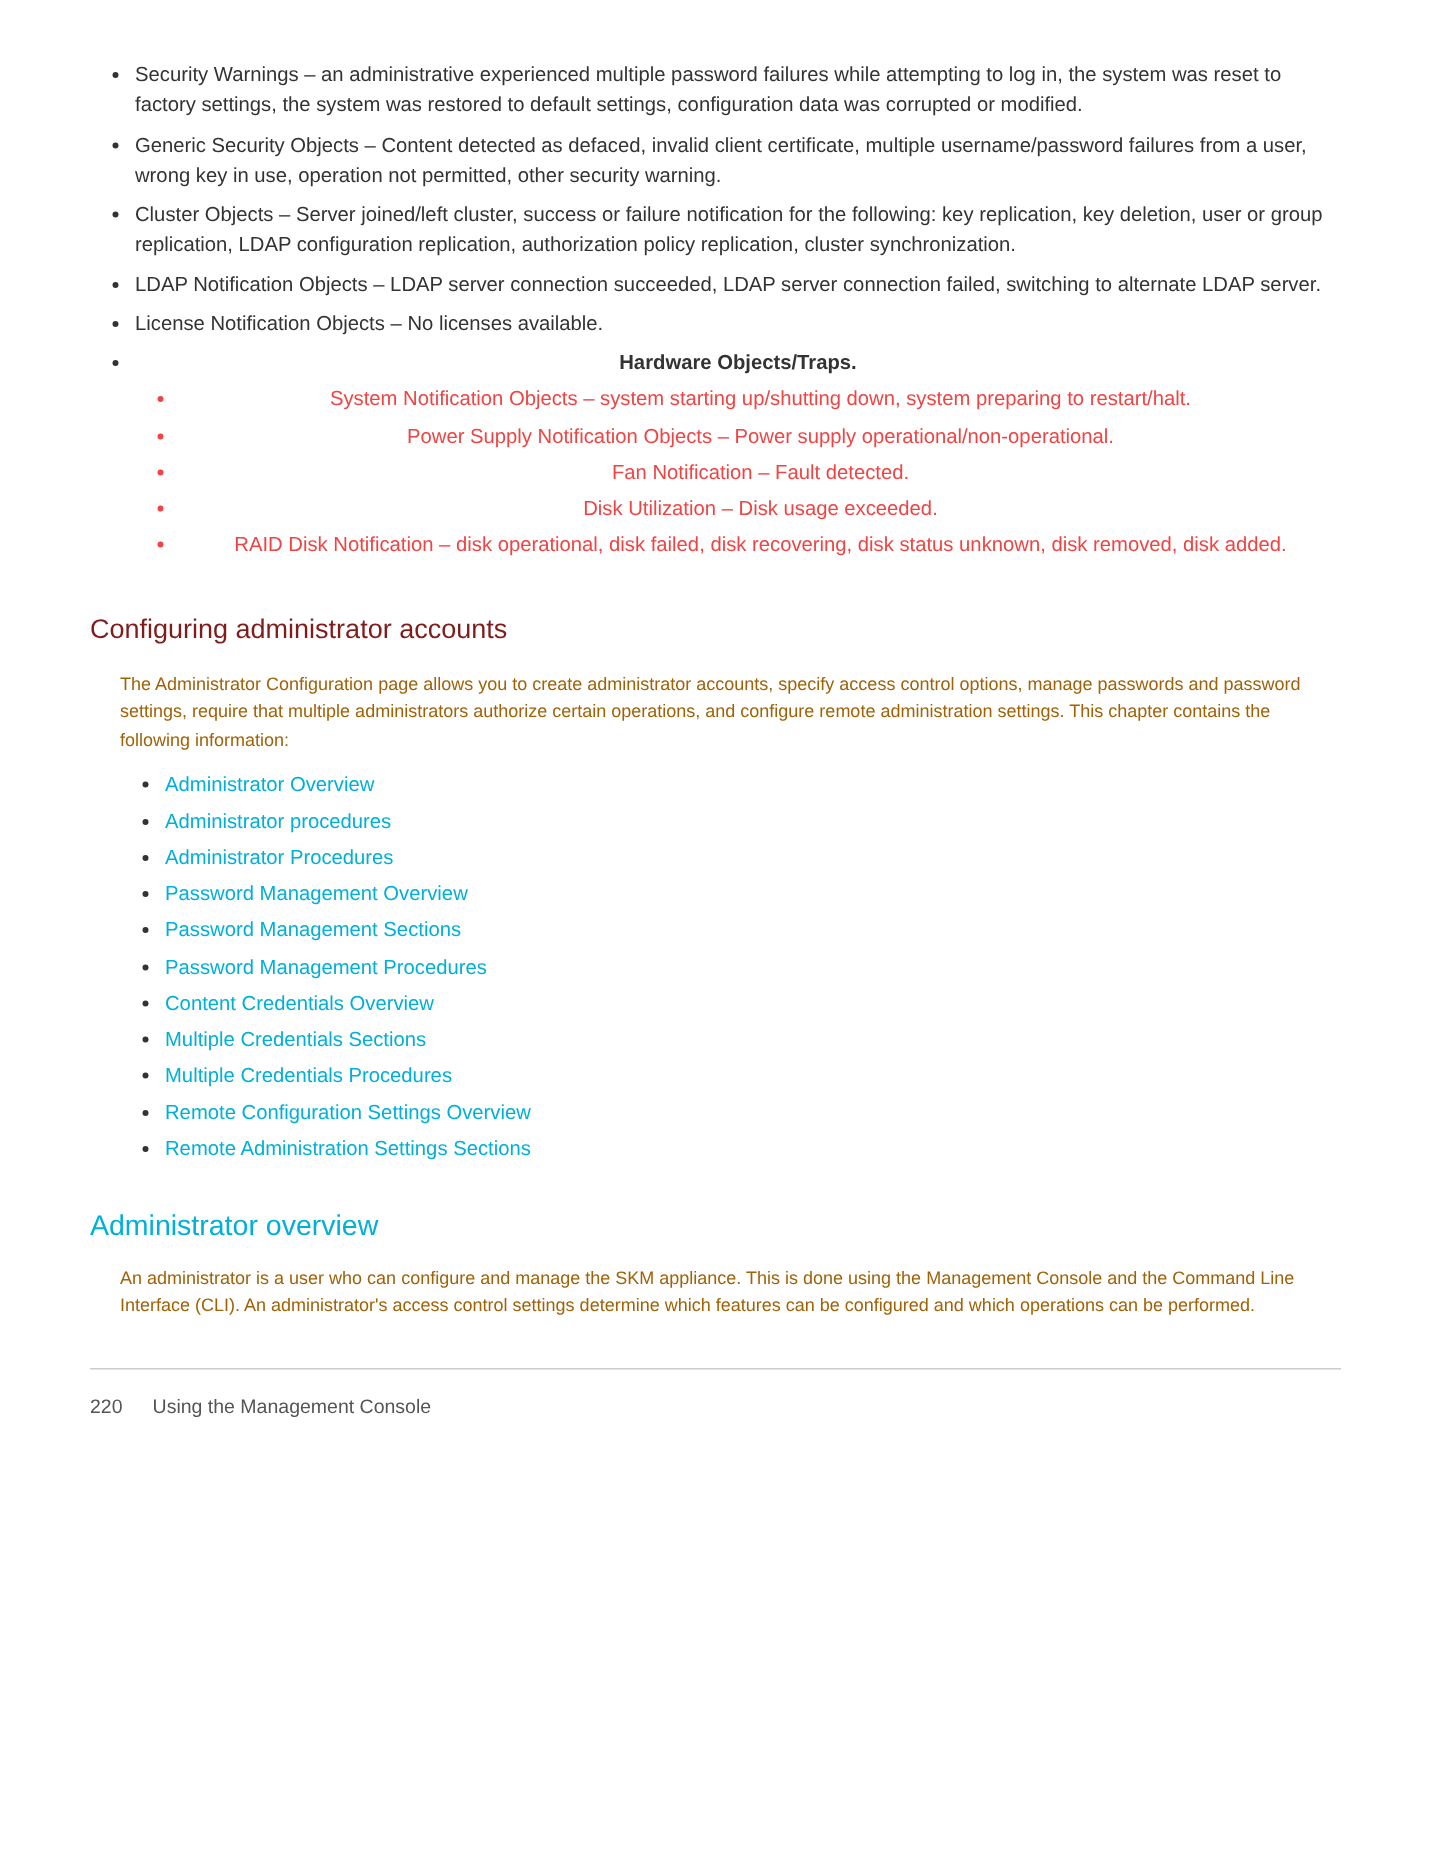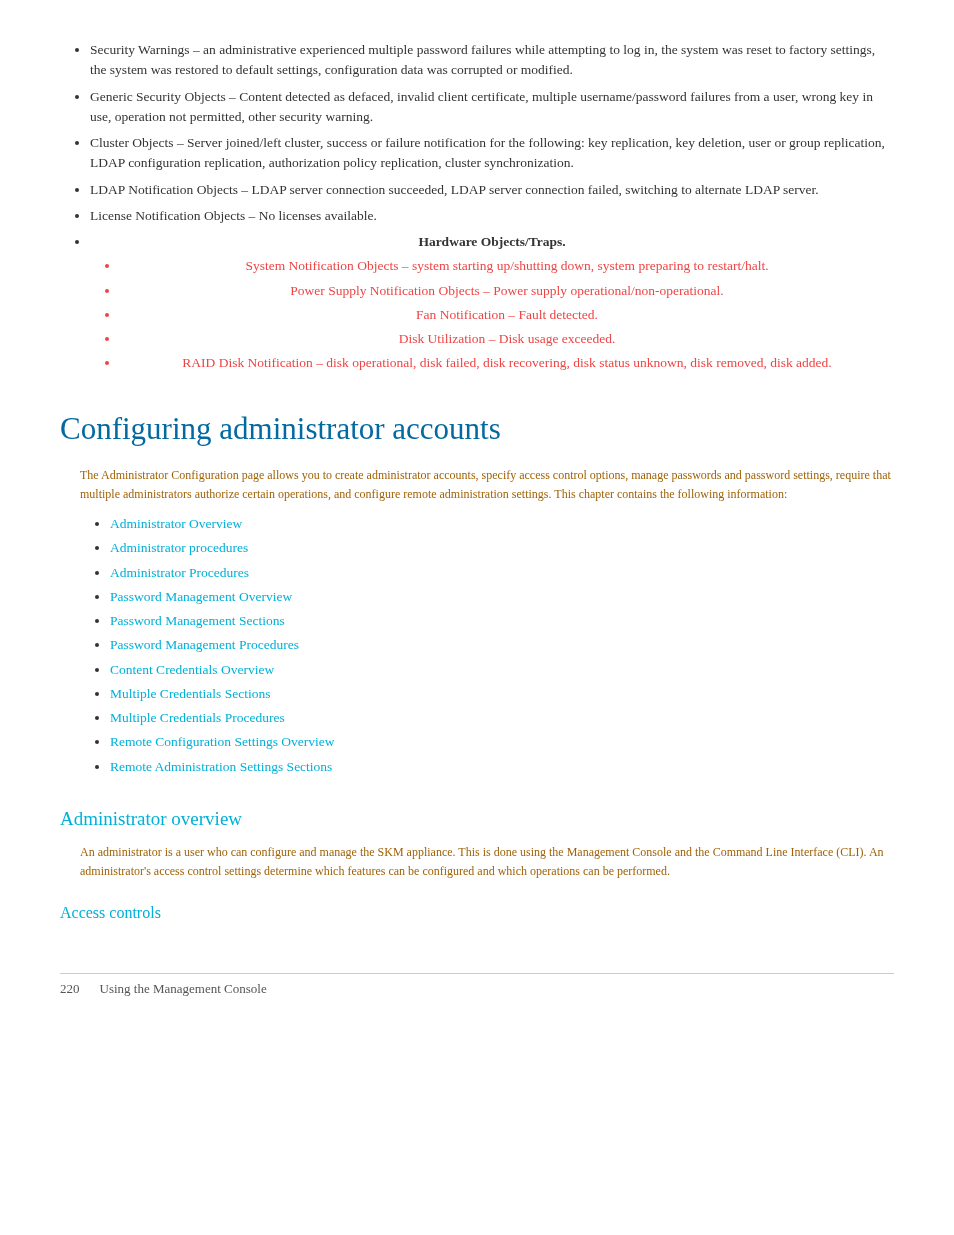--- a/index.html
+++ b/index.html
@@ -1,15 +1,15 @@
 <!DOCTYPE html>
 <html><head>
   <meta charset="utf-8">
   <style>
-    * { margin: 0; padding: 0; box-sizing: border-box; font-family: Liberation Serif, serif; }
+    * { margin: 0; padding: 0; box-sizing: border-box; }
     body {
       font-family: Arial, Helvetica, sans-serif;
       font-size: 14px;
       color: #333;
       background: #fff;
       width: 954px;
       min-height: 1235px;
       padding: 40px 60px 60px 60px;
       line-height: 1.5;
     }
@@ -37,22 +37,22 @@
       font-size: 13.5px;
       color: #ef4444;
     }
 
     .bold-item {
       font-weight: bold;
       text-align: center;
     }
 
     .section-heading {
-      font-size: 31px;
-      color: #0369a1;
+      font-size: 18px;
+      color: #7f1d1d;
       font-weight: normal;
       margin-top: 32px;
       margin-bottom: 14px;
       border-bottom: none;
     }
 
     .sub-heading {
       font-size: 19px;
       color: #00b0d8;
       font-weight: normal;
@@ -85,25 +85,25 @@
       margin-bottom: 3px;
     }
 
     .toc-list li a {
       color: #00b0d8;
       text-decoration: none;
       font-size: 13.5px;
     }
 
     .footer {
-      margin-top: 48px;
+      margin-top: 32px;
       font-size: 13px;
       color: #555;
       border-top: 1px solid #ccc;
-      padding-top: 5px;
+      padding-top: 15px;
       display: flex;
       align-items: center;
       gap: 20px;
     }
 
     .footer-page {
       font-weight: normal;
     }
 
     .indent-content {
@@ -155,19 +155,18 @@
 </div>
 
 <div>
   <h2 class="sub-heading">Administrator overview</h2>
   <div class="indent-content">
     <p class="body-text">An administrator is a user who can configure and manage the SKM appliance. This is done using the Management Console and the Command Line Interface (CLI). An administrator's access control settings determine which features can be configured and which operations can be performed.</p>
   </div>
 </div>
 
 <div>
-  <h3 class="sub-sub-heading">Access controls</h3>
 </div>
 
 <div class="footer">
   <span class="footer-page">220</span>
   <span>Using the Management Console</span>
 </div>
 
 </body></html>

